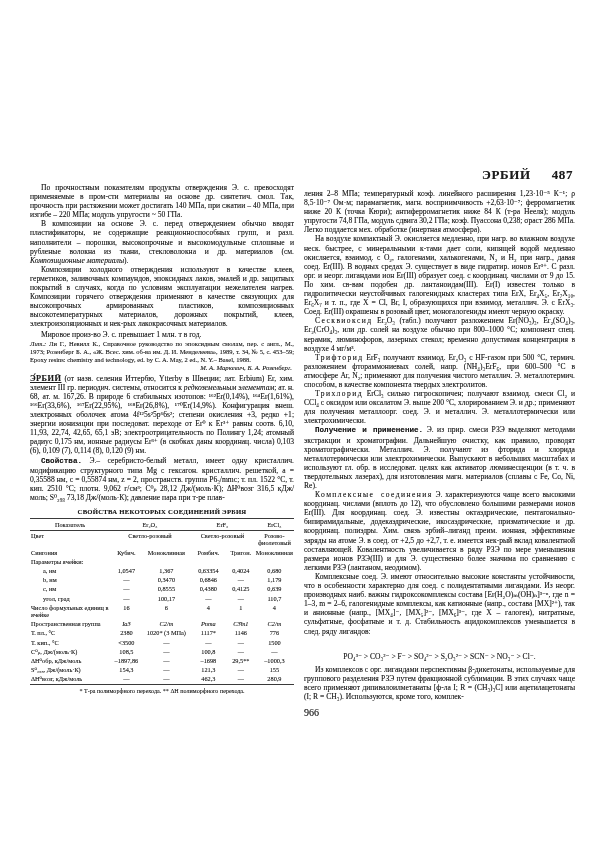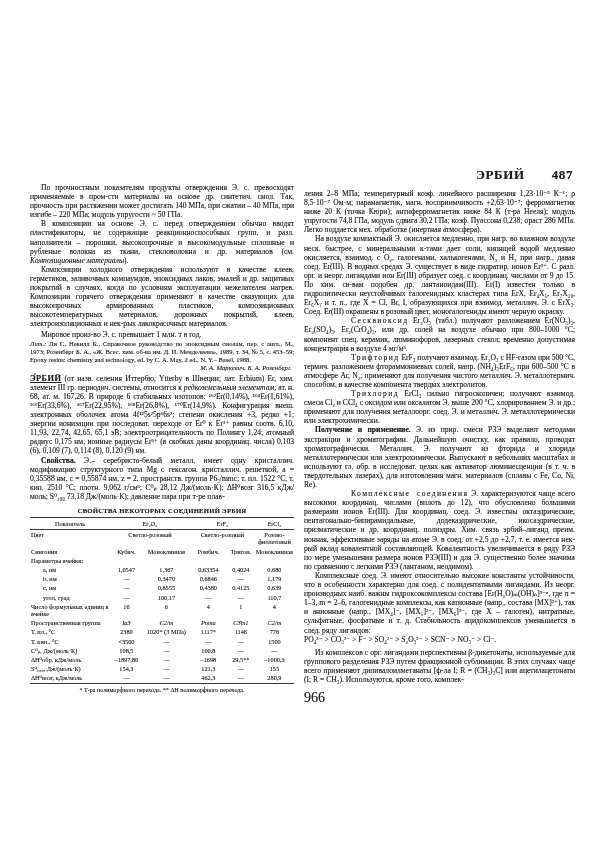--- a/index.html
+++ b/index.html
@@ -8,37 +8,37 @@
         text-shadow:0 0 0.35px rgba(20,20,20,0.45);}
   .col{position:absolute;text-align:justify;}
   .col-left{left:30px;top:183px;width:264px;}
   .col-right{left:304px;top:167px;width:271px;}
   p{margin:0;}
   .body{font-size:7.6px;line-height:9.1px;}
   .ind{text-indent:11px;}
   .mt{margin-top:1px;}
   .lit{font-size:6.5px;line-height:7.7px;margin-top:1.5px;}
   .sig{font-size:6.7px;font-style:italic;text-align:right;margin:1px 2px 2.5px 0;}
-  .b{font-weight:bold;}
+  .b{font-weight:bold;font-family:Liberation Mono, monospace;}
   .i{font-style:italic;}
-  .sp{letter-spacing:1.4px;word-spacing:2.5px;margin-left:36px;}
+  .sp{letter-spacing:1.4px;word-spacing:2.5px;}
   .lead{font-weight:bold;font-size:8.4px;letter-spacing:0.4px;text-decoration:underline;}
-  .running-header{display:flex;justify-content:flex-end;align-items:baseline;gap:27px;
+  .running-header{display:flex;justify-content:flex-end;align-items:baseline;gap:21px;
         font-weight:bold;font-size:13px;letter-spacing:0.6px;margin:0 2px 6px 0;}
-  .formula{font-size:7.6px;line-height:9px;margin:0 0 4px;text-indent:0;}
+  .formula{text-align:center;font-size:7.6px;line-height:9px;margin:16px 0 4px;text-indent:0;}
   .tbl-title{text-align:center;font-weight:bold;font-size:6.7px;letter-spacing:0.25px;margin:6px 0 3px;}
   table{width:100%;border-collapse:collapse;border-top:0.9px solid #3a3a3a;border-bottom:0.9px solid #3a3a3a;
         font-size:6.3px;line-height:7.2px;}
   td{padding:1px 1px;text-align:center;vertical-align:top;}
   td.head{border-bottom:0.9px solid #3a3a3a;padding:2px 1px;}
   td.lbl{text-align:left;}
   td.lbl.sub{padding-left:13px;}
   td.it{font-style:italic;}
   .tbl-foot{font-size:6.1px;text-align:center;margin-top:3px;}
-  .folio{font-size:14px;margin-top:6px;text-align:left;}
+  .folio{font-size:10px;margin-top:6px;text-align:left;}
 </style>
 </head>
 <body>
 
 <div class="page">
 
   <div class="col col-left">
     <p class="body ind"><span>По прочностным показателям продукты отверждения Э. с. превосходят применяемые в пром-сти материалы на основе др. синтетич. смол. Так, прочность при растяжении может достигать 140 МПа, при сжатии – 40 МПа, при изгибе – 220 МПа; модуль упругости ~ 50 ГПа.</span></p>
     <p class="body ind"><span>В композиции на основе Э. с. перед отверждением обычно вводят пластификаторы, не содержащие реакционноспособных групп, и разл. наполнители – порошки, высокопрочные и высокомодульные сплошные и рубленые волокна из ткани, стекловолокна и др. материалов (см. </span><span class="i">Композиционные материалы</span><span>).</span></p>
     <p class="body ind"><span>Композиции холодного отверждения используют в качестве клеев, герметиков, заливочных компаундов, эпоксидных лаков, эмалей и др. защитных покрытий в случаях, когда по условиям эксплуатации нежелателен нагрев. Композиции горячего отверждения применяют в качестве связующих для высокопрочных армированных пластиков, композиционных высокотемпературных материалов, дорожных покрытий, клеев, электроизоляционных и нек-рых лакокрасочных материалов.</span></p>

